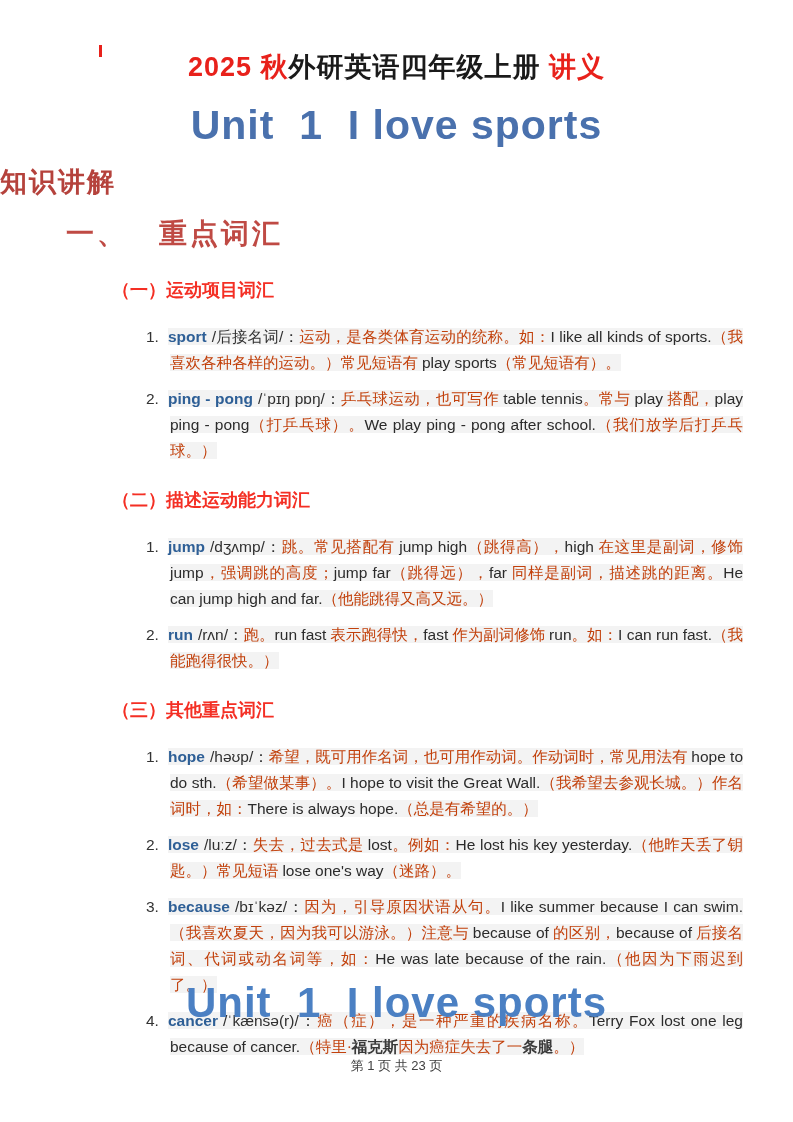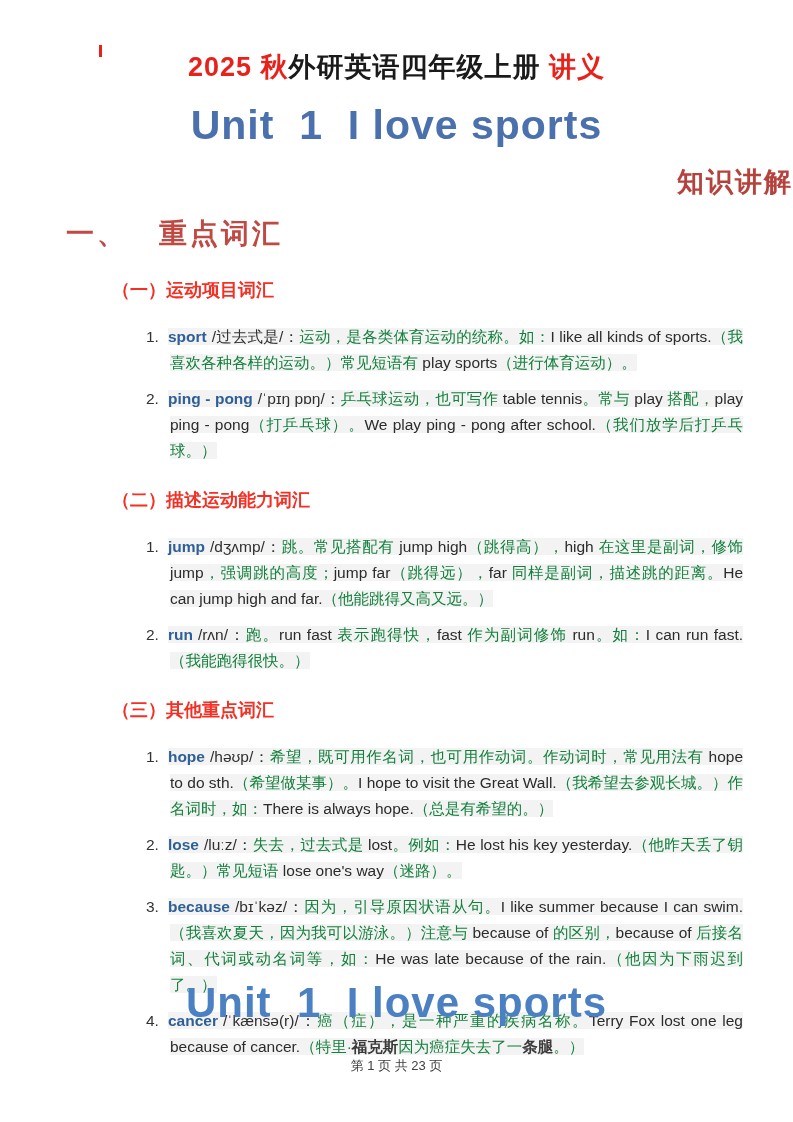--- a/index.html
+++ b/index.html
@@ -28,21 +28,21 @@
   .unit-title{
     margin:0 0 10px 0;
     text-align:center;
     font-size:41px;line-height:54px;font-weight:bold;
     letter-spacing:1px;
     color:#4a71ad;
     white-space:pre;
   }
   .subtitle{
     margin:0 0 12px 0;
-    text-align:right;
+    text-align:left;
     font-size:27px;line-height:40px;font-weight:bold;
     letter-spacing:2px;
     color:#b5423c;
     font-family:"DejaVu Serif","Liberation Serif",serif;
   }
   .main-heading{
     margin:0 0 0 66px;
     font-size:28px;line-height:40px;font-weight:bold;
     letter-spacing:3px;
     color:#bf4a44;
@@ -60,21 +60,21 @@
     text-indent:-24px;
     font-size:15.5px;line-height:26px;
     text-align:justify;
     color:#2b2b2b;
   }
   .num{color:#333333;margin-right:9px;}
   .hl{background:#f3f3f3;}
   .word{color:#2e5f96;font-weight:bold;}
   .phon{color:#303030;margin-left:5px;}
   .run-en{color:#2b2b2b;font-family:"Liberation Sans","DejaVu Sans",sans-serif;}
-  .run-zh{color:#15803d;font-family:Liberation Sans, sans-serif;}
+  .run-zh{color:#c2410c;font-family:Liberation Serif, serif;}
   .run-zhb{color:#3a3a3a;font-weight:bold;font-family:"Liberation Sans","DejaVu Sans",sans-serif;}
   .unit-title-bottom{
     position:absolute;left:0;top:976px;width:100%;
     text-align:center;
     font-size:42px;line-height:54px;font-weight:bold;
     letter-spacing:1px;
     color:#4b80c3;
     white-space:pre;
   }
   .page-footer{
@@ -95,21 +95,21 @@
   <h2 class="unit-title">Unit  1  I love sports</h2>
 
   <h3 class="subtitle">知识讲解</h3>
 
   <h4 class="main-heading">一、　重点词汇</h4>
 
   <div id="sections">
   <section>
     <div class="sub-heading">（一）运动项目词汇</div>
     <ol class="item-list">
-  <li class="item"><span class="num">1.</span><span class="hl"><b class="word">sport</b><span class="phon">/过去式是/：</span><span class="runs"><span class="run-zh">运动，是各类体育运动的统称。如：</span><span class="run-en">I like all kinds of sports.</span><span class="run-zh">（我喜欢各种各样的运动。）常见短语有 </span><span class="run-en">play sports</span><span class="run-zh">（进行体育运动）。</span></span></span></li>
+  <li class="item"><span class="num">1.</span><span class="hl"><b class="word">sport</b><span class="phon">/后接名词/：</span><span class="runs"><span class="run-zh">运动，是各类体育运动的统称。如：</span><span class="run-en">I like all kinds of sports.</span><span class="run-zh">（我喜欢各种各样的运动。）常见短语有 </span><span class="run-en">play sports</span><span class="run-zh">（常见短语有）。</span></span></span></li>
 
   <li class="item"><span class="num">2.</span><span class="hl"><b class="word">ping - pong</b><span class="phon">/ˈpɪŋ pɒŋ/：</span><span class="runs"><span class="run-zh">乒乓球运动，也可写作 </span><span class="run-en">table tennis</span><span class="run-zh">。常与 </span><span class="run-en">play</span><span class="run-zh"> 搭配，</span><span class="run-en">play ping - pong</span><span class="run-zh">（打乒乓球）。</span><span class="run-en">We play ping - pong after school.</span><span class="run-zh">（我们放学后打乒乓球。）</span></span></span></li>
 
 </ol>
   </section>
 
   <section>
     <div class="sub-heading">（二）描述运动能力词汇</div>
     <ol class="item-list">
   <li class="item"><span class="num">1.</span><span class="hl"><b class="word">jump</b><span class="phon">/dʒʌmp/：</span><span class="runs"><span class="run-zh">跳。常见搭配有 </span><span class="run-en">jump high</span><span class="run-zh">（跳得高），</span><span class="run-en">high</span><span class="run-zh"> 在这里是副词，修饰 </span><span class="run-en">jump</span><span class="run-zh">，强调跳的高度；</span><span class="run-en">jump far</span><span class="run-zh">（跳得远），</span><span class="run-en">far</span><span class="run-zh"> 同样是副词，描述跳的距离。</span><span class="run-en">He can jump high and far.</span><span class="run-zh">（他能跳得又高又远。）</span></span></span></li>

